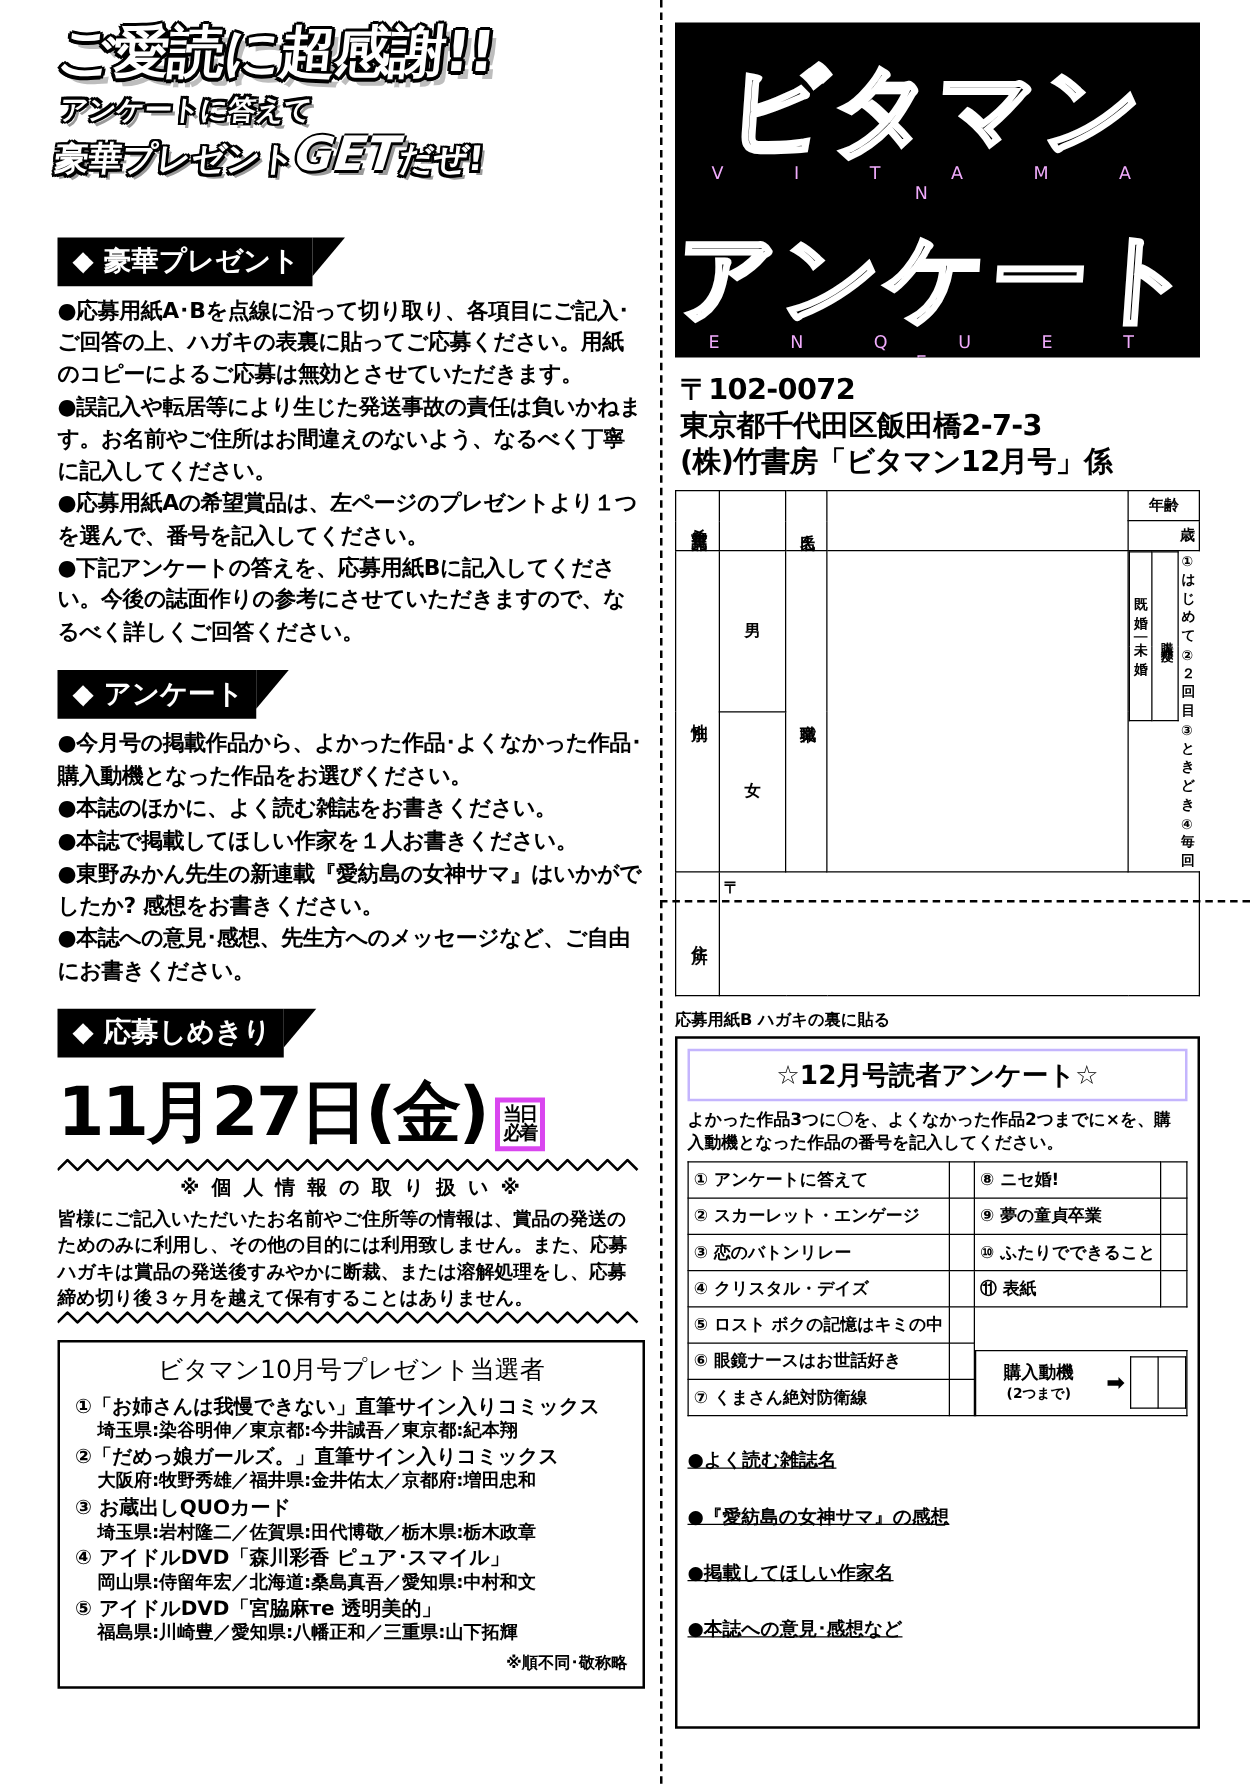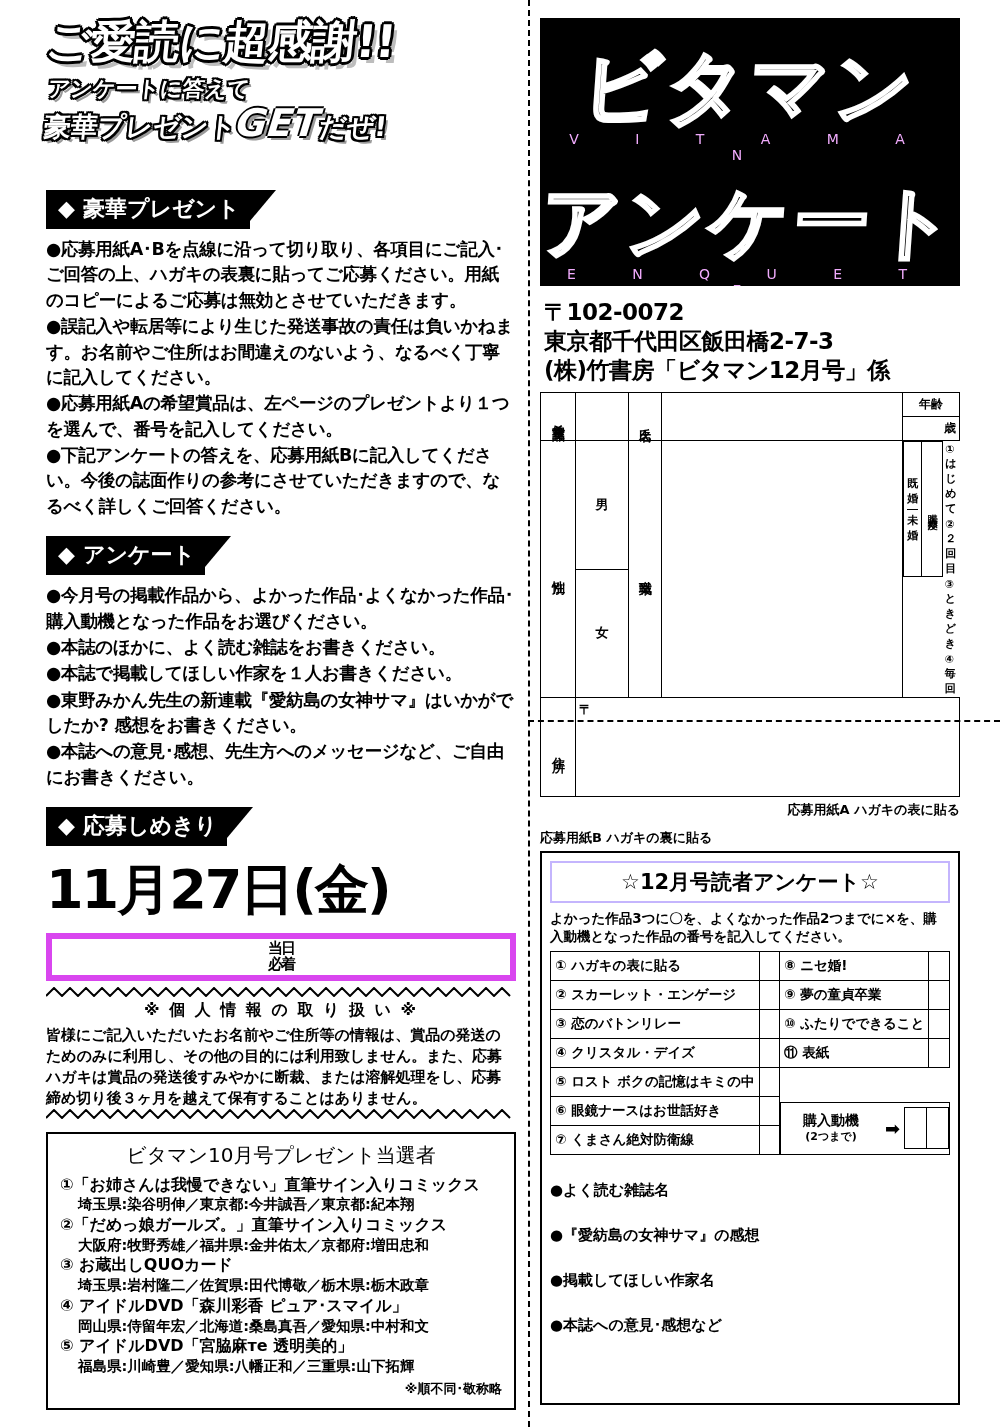--- a/index.html
+++ b/index.html
@@ -64,24 +64,24 @@
 
   .body-text{
     font-size:17.5px;line-height:1.45;font-weight:bold;
     letter-spacing:-0.3px;
   }
   .body-text p{margin:0 0 1px 0;text-indent:0;}
 
   
   .deadline-date{
     font-size:54px;font-weight:bold;letter-spacing:-2px;
-    display:flex;gap:6px;flex-direction:column;
+    display:flex;align-items:flex-end;gap:6px;
   }
   .deadline-badge{
-    display:inline-block;border:6px solid #d946ef;font-size:15px;font-weight:bold;
+    display:inline-block;border:4px solid #d946ef;font-size:15px;font-weight:bold;
     line-height:1.05;padding:2px 3px;text-align:center;margin-bottom:6px;
   }
   .zline{
     width:100%;height:9px;
     background:
       repeating-linear-gradient(90deg,transparent 0 0),
       none;
     position:relative;
   }
   .zline svg{display:block;}
@@ -133,21 +133,21 @@
     border:2px solid #c4b5fd;text-align:center;font-size:21px;font-weight:bold;
     padding:5px;margin-bottom:6px;
   }
   .q-desc{font-size:13.5px;font-weight:bold;line-height:1.35;margin-bottom:6px;}
   table.qt{border-collapse:collapse;width:100%;}
   table.qt td{border:1.5px solid #000;font-size:13.5px;font-weight:bold;padding:3px 4px;height:22px;}
   td.qlabel{white-space:nowrap;}
   td.qbox{width:26px;}
   .motive{font-size:13px;font-weight:bold;text-align:center;line-height:1.1;}
 
-  .free-q{font-size:15px;font-weight:bold;margin:26px 0 0 0;}
+  .free-q{font-size:15px;font-weight:bold;margin:26px 0 0 0;text-decoration:underline;}
 
   
   .vcut{
     position:absolute;left:528px;top:0;height:1427px;width:0;
     border-left:2px dashed #000;
   }
   .hcut{
     position:absolute;left:528px;top:720px;width:472px;height:0;
     border-top:2px dashed #000;
   }
@@ -323,32 +323,31 @@
         <td>
           <span class="vert">住所</span>
         </td>
         <td colspan="4" style="height:92px;text-align:left;vertical-align:top;">
           <span style="font-size:13px;">〒</span>
         </td>
       </tr>
     </tbody>
       </table>
 
-    <div class="cut-note">応募用紙A ハガキの表に貼る</div>
 
     <div class="cut-note-left">応募用紙B ハガキの裏に貼る</div>
 
     <div class="q-box">
       <div class="q-title">☆12月号読者アンケート☆</div>
       <div class="q-desc">よかった作品3つに〇を、よくなかった作品2つまでに×を、購入動機となった作品の番号を記入してください。</div>
 
       <table class="qt">
         <tbody>
             <tr>
-          <td class="qlabel">① ハガキの表に貼る</td>
+          <td class="qlabel">① アンケートに答えて</td>
           <td class="qbox"></td>
           <td class="qlabel">⑧ ニセ婚!</td>
           <td class="qbox"></td>
         </tr>
         <tr>
           <td class="qlabel">② スカーレット・エンゲージ</td>
           <td class="qbox"></td>
           <td class="qlabel">⑨ 夢の童貞卒業</td>
           <td class="qbox"></td>
         </tr>

